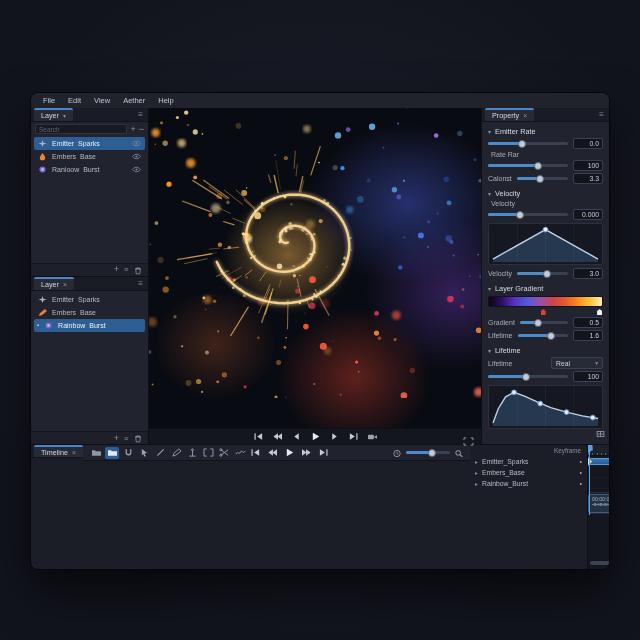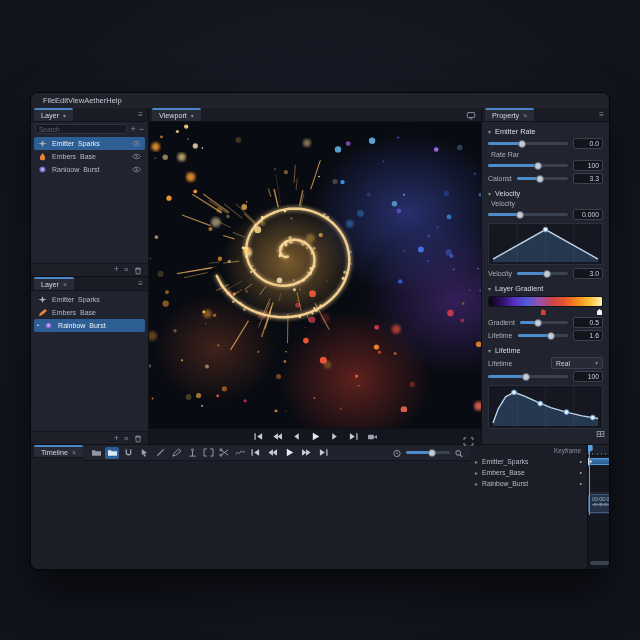--- a/index.html
+++ b/index.html
@@ -100,21 +100,21 @@
   .grid-lanes{position:absolute;left:0;top:11px;right:0;height:58px;background:repeating-linear-gradient(90deg,rgba(255,255,255,.03) 0 1px,transparent 1px 21.7px);pointer-events:none;}
 </style>
 </head>
 <body>
 
 <div class="stage">
   <div class="window">
 
 
     <div class="menubar">
-        <span style="display:flex;">
+        <span style="display:flex;gap:13px">
           <span class="menu-item">File</span>
           <span class="menu-item">Edit</span>
           <span class="menu-item">View</span>
           <span class="menu-item">Aether</span>
           <span class="menu-item">Help</span>
         </span>
       </div>
 
     <div class="main">
 
@@ -225,30 +225,20 @@
             <span class="mini">+</span>
             <span class="mini" style="font-size:7px">≡</span>
             <span class="js-trash"><svg viewBox="0 0 12 10" width="10" height="9">
                   <path d="M2.5 3h7M4 3V2h4v1M3.3 3l.5 6h4.4l.5-6z" stroke="#8a90a0" fill="none"></path>
                 </svg></span>
           </div>
         </div>
       </div>
 
       <div class="centercol">
-        <div class="tabrow">
-          <div class="tab">
-            <span>Viewport</span>
-            <span class="tclose" style="font-size:6px">▾</span>
-          </div>
-          <span class="tr-icon" id="vp-display"><svg viewBox="0 0 12 10" width="10" height="9">
-                <rect x="1.5" y="1.5" width="9" height="6" rx="1" fill="none" stroke="#9aa3b2"></rect>
-                <path d="M4.5 9h3" stroke="#9aa3b2"></path>
-              </svg></span>
-        </div>
         <div class="canvas">
             <svg id="bokeh" width="335" height="290">
               <defs>
                 <filter id="bl">
                   <feGaussianBlur stdDeviation="1.4"></feGaussianBlur>
                 </filter>
                 <filter id="glow">
                   <feGaussianBlur stdDeviation="2.2" result="b"></feGaussianBlur>
                   <feMerge>
                     <feMergeNode in="b"></feMergeNode>

